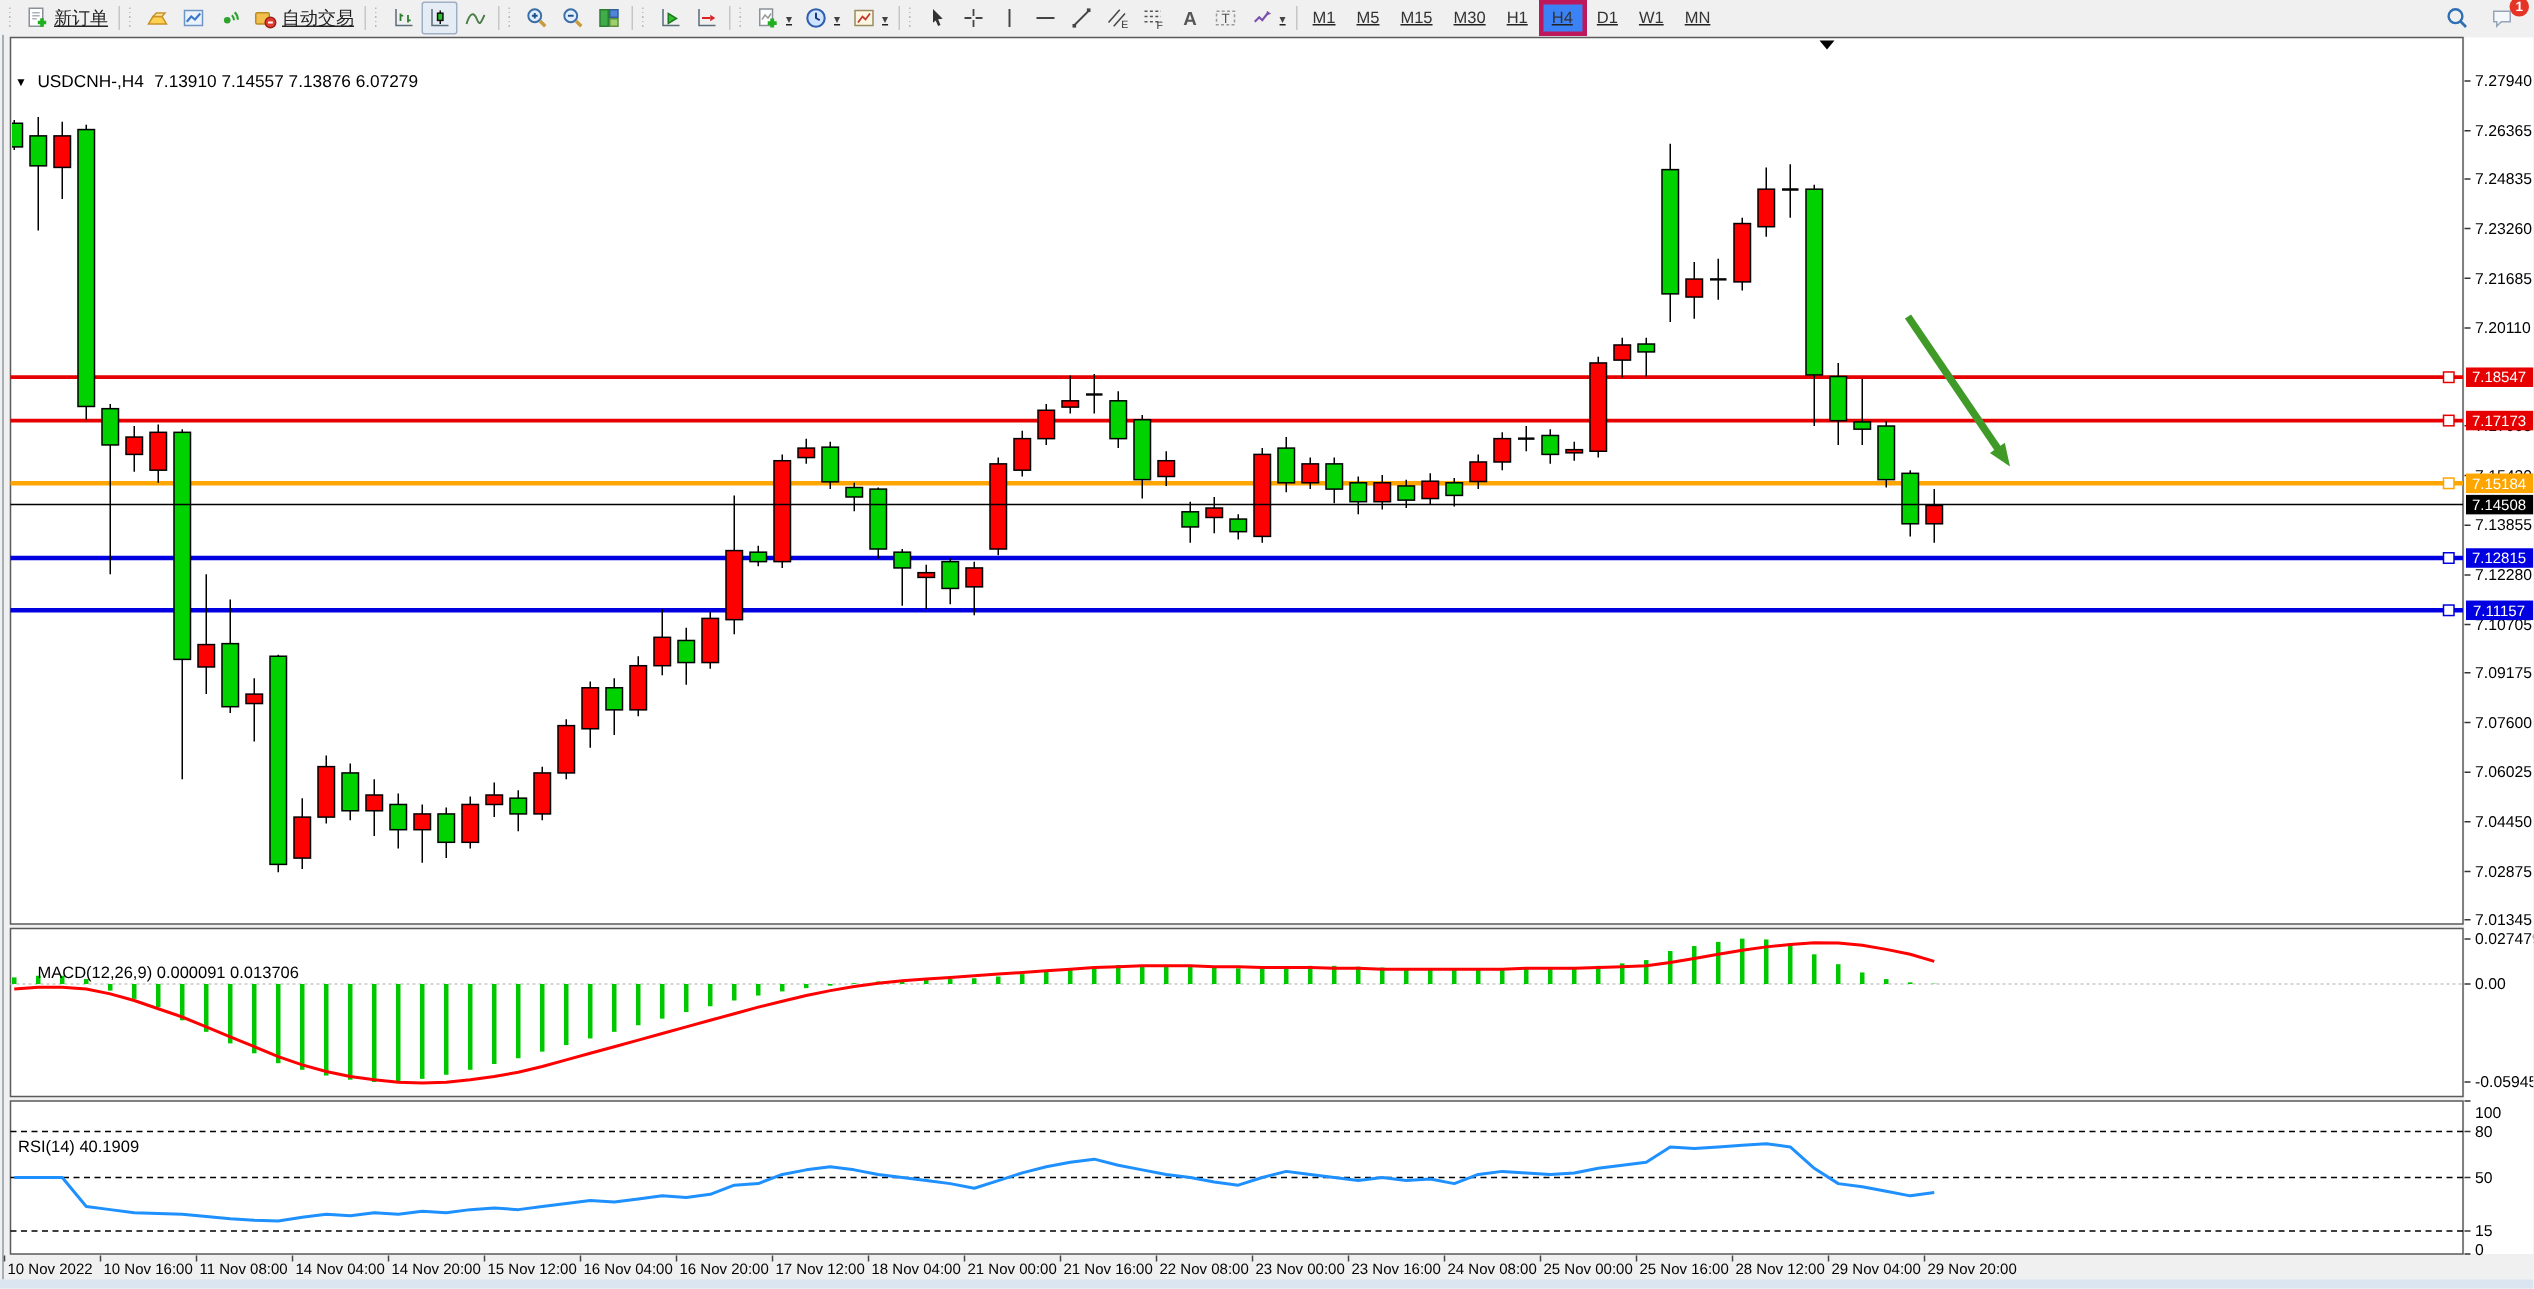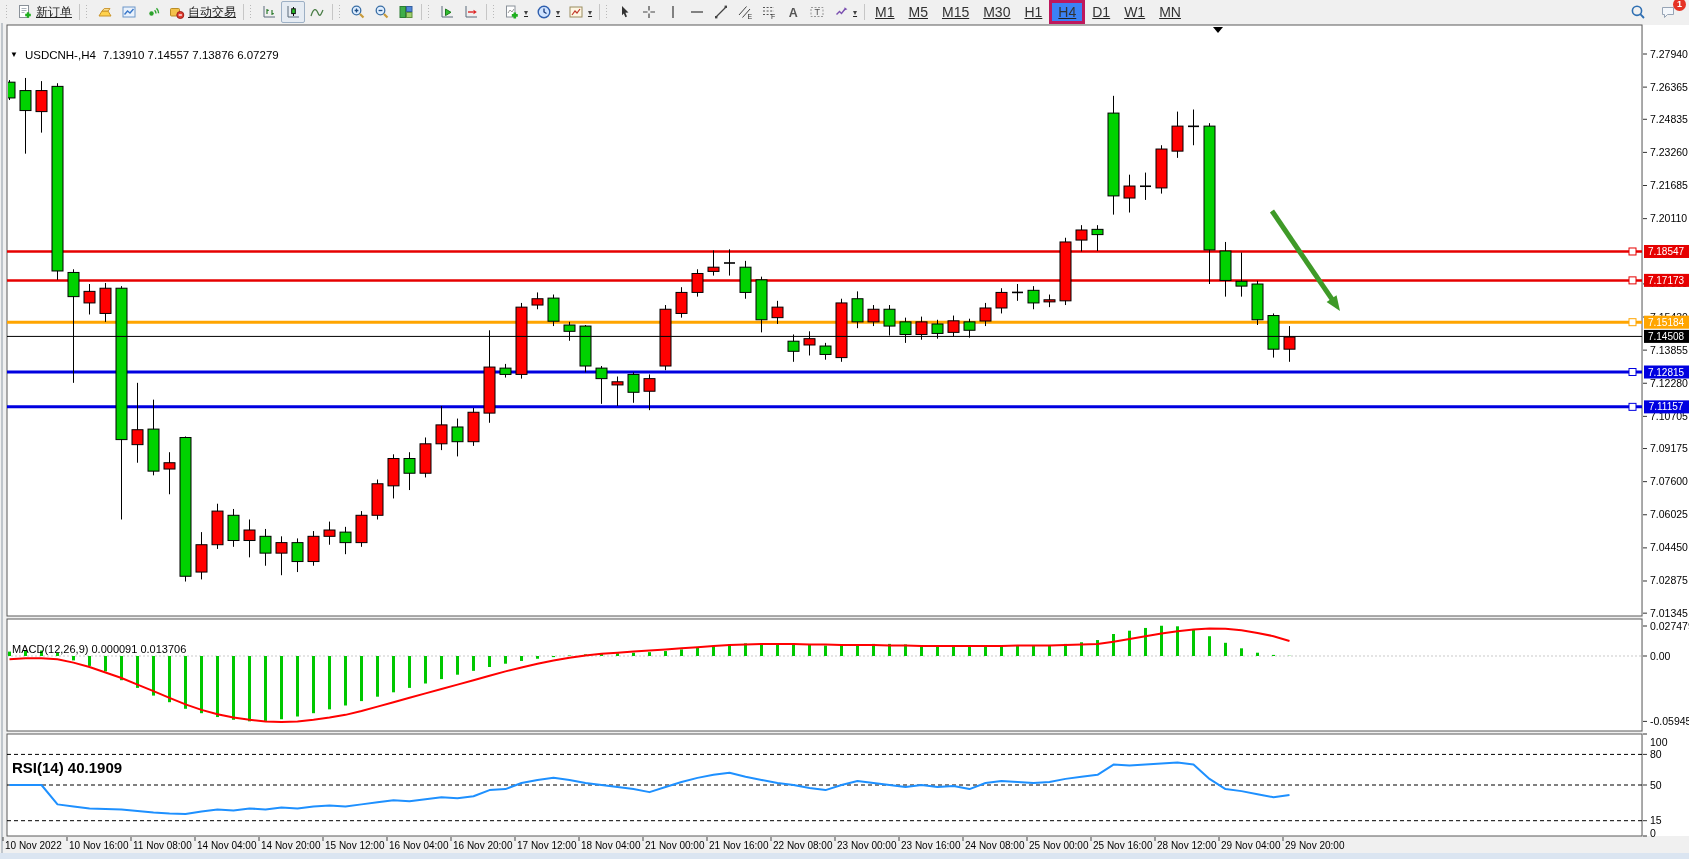--- a/index.html
+++ b/index.html
@@ -9,33 +9,33 @@
     padding:1px 3px 0 3px;font-size:12px;color:#222;position:relative;z-index:5;text-decoration:underline;}
   .tb-grip{width:5px;height:15px;margin:0 3px 0 2px;
     background:repeating-linear-gradient(to bottom,#b9b9b9 0 1px,transparent 1px 3px);
     background-size:1px 100%;background-position:1px 0;background-repeat:repeat-y;}
   .tb-sep{width:1px;height:16px;background:#c6c6c6;margin:0 3px;}
   .tb-btn{height:20px;display:flex;align-items:center;gap:3px;padding:0 3px;
     border:1px solid transparent;border-radius:2px;cursor:default;}
   .tb-btn.pressed{background:#e6ecf3;border:1px solid #9db0c5;}
   .tb-btn svg{display:block;}
   .tb-caret{font-size:8px;color:#444;margin-left:1px;}
-  .tf-btn{height:18px;padding:0 6px;display:flex;align-items:center;font-size:14px;color:#333;
+  .tf-btn{height:18px;padding:0 6px;display:flex;align-items:center;font-size:11px;color:#333;
     border:1px solid transparent;}
   .tf-btn.active{background:#3b82f6;border:3px solid #be185d;text-align:center;}
   .tb-right{margin-left:auto;display:flex;align-items:center;gap:6px;padding-right:6px;}
   .chat-wrap{position:relative;}
   .badge{position:absolute;top:-4px;right:-7px;background:#e53325;color:#fff;border-radius:50%;
     width:13px;height:13px;font-size:9px;line-height:13px;text-align:center;font-weight:bold;}
   
   .ovl{position:absolute;z-index:4;white-space:nowrap;color:#000;}
   #chart-title{left:10px;top:26px;font-size:11.5px;display:flex;gap:7px;align-items:center;}
   #chart-title .tri{font-size:8px;transform:translateY(-1px);}
-  #macd-label{left:12px;top:620px;font-size:11px;}
-  #rsi-label{left:12px;top:736px;font-size:15px;font-weight:bold;}
+  #macd-label{left:25px;top:620px;font-size:11px;}
+  #rsi-label{left:12px;top:736px;font-size:11px;}
   svg text{font-family:"Liberation Sans",sans-serif;}
 </style>
 </head>
 <body>
 
 <div class="toolbar" id="toolbar">
     <div class="tb-grip"></div>
     <div class="tb-btn">
       <svg width="16" height="16" viewBox="0 0 16 16">
         <rect x="2.5" y="1.5" width="9" height="12" fill="#fff" stroke="#8a9199"></rect>

